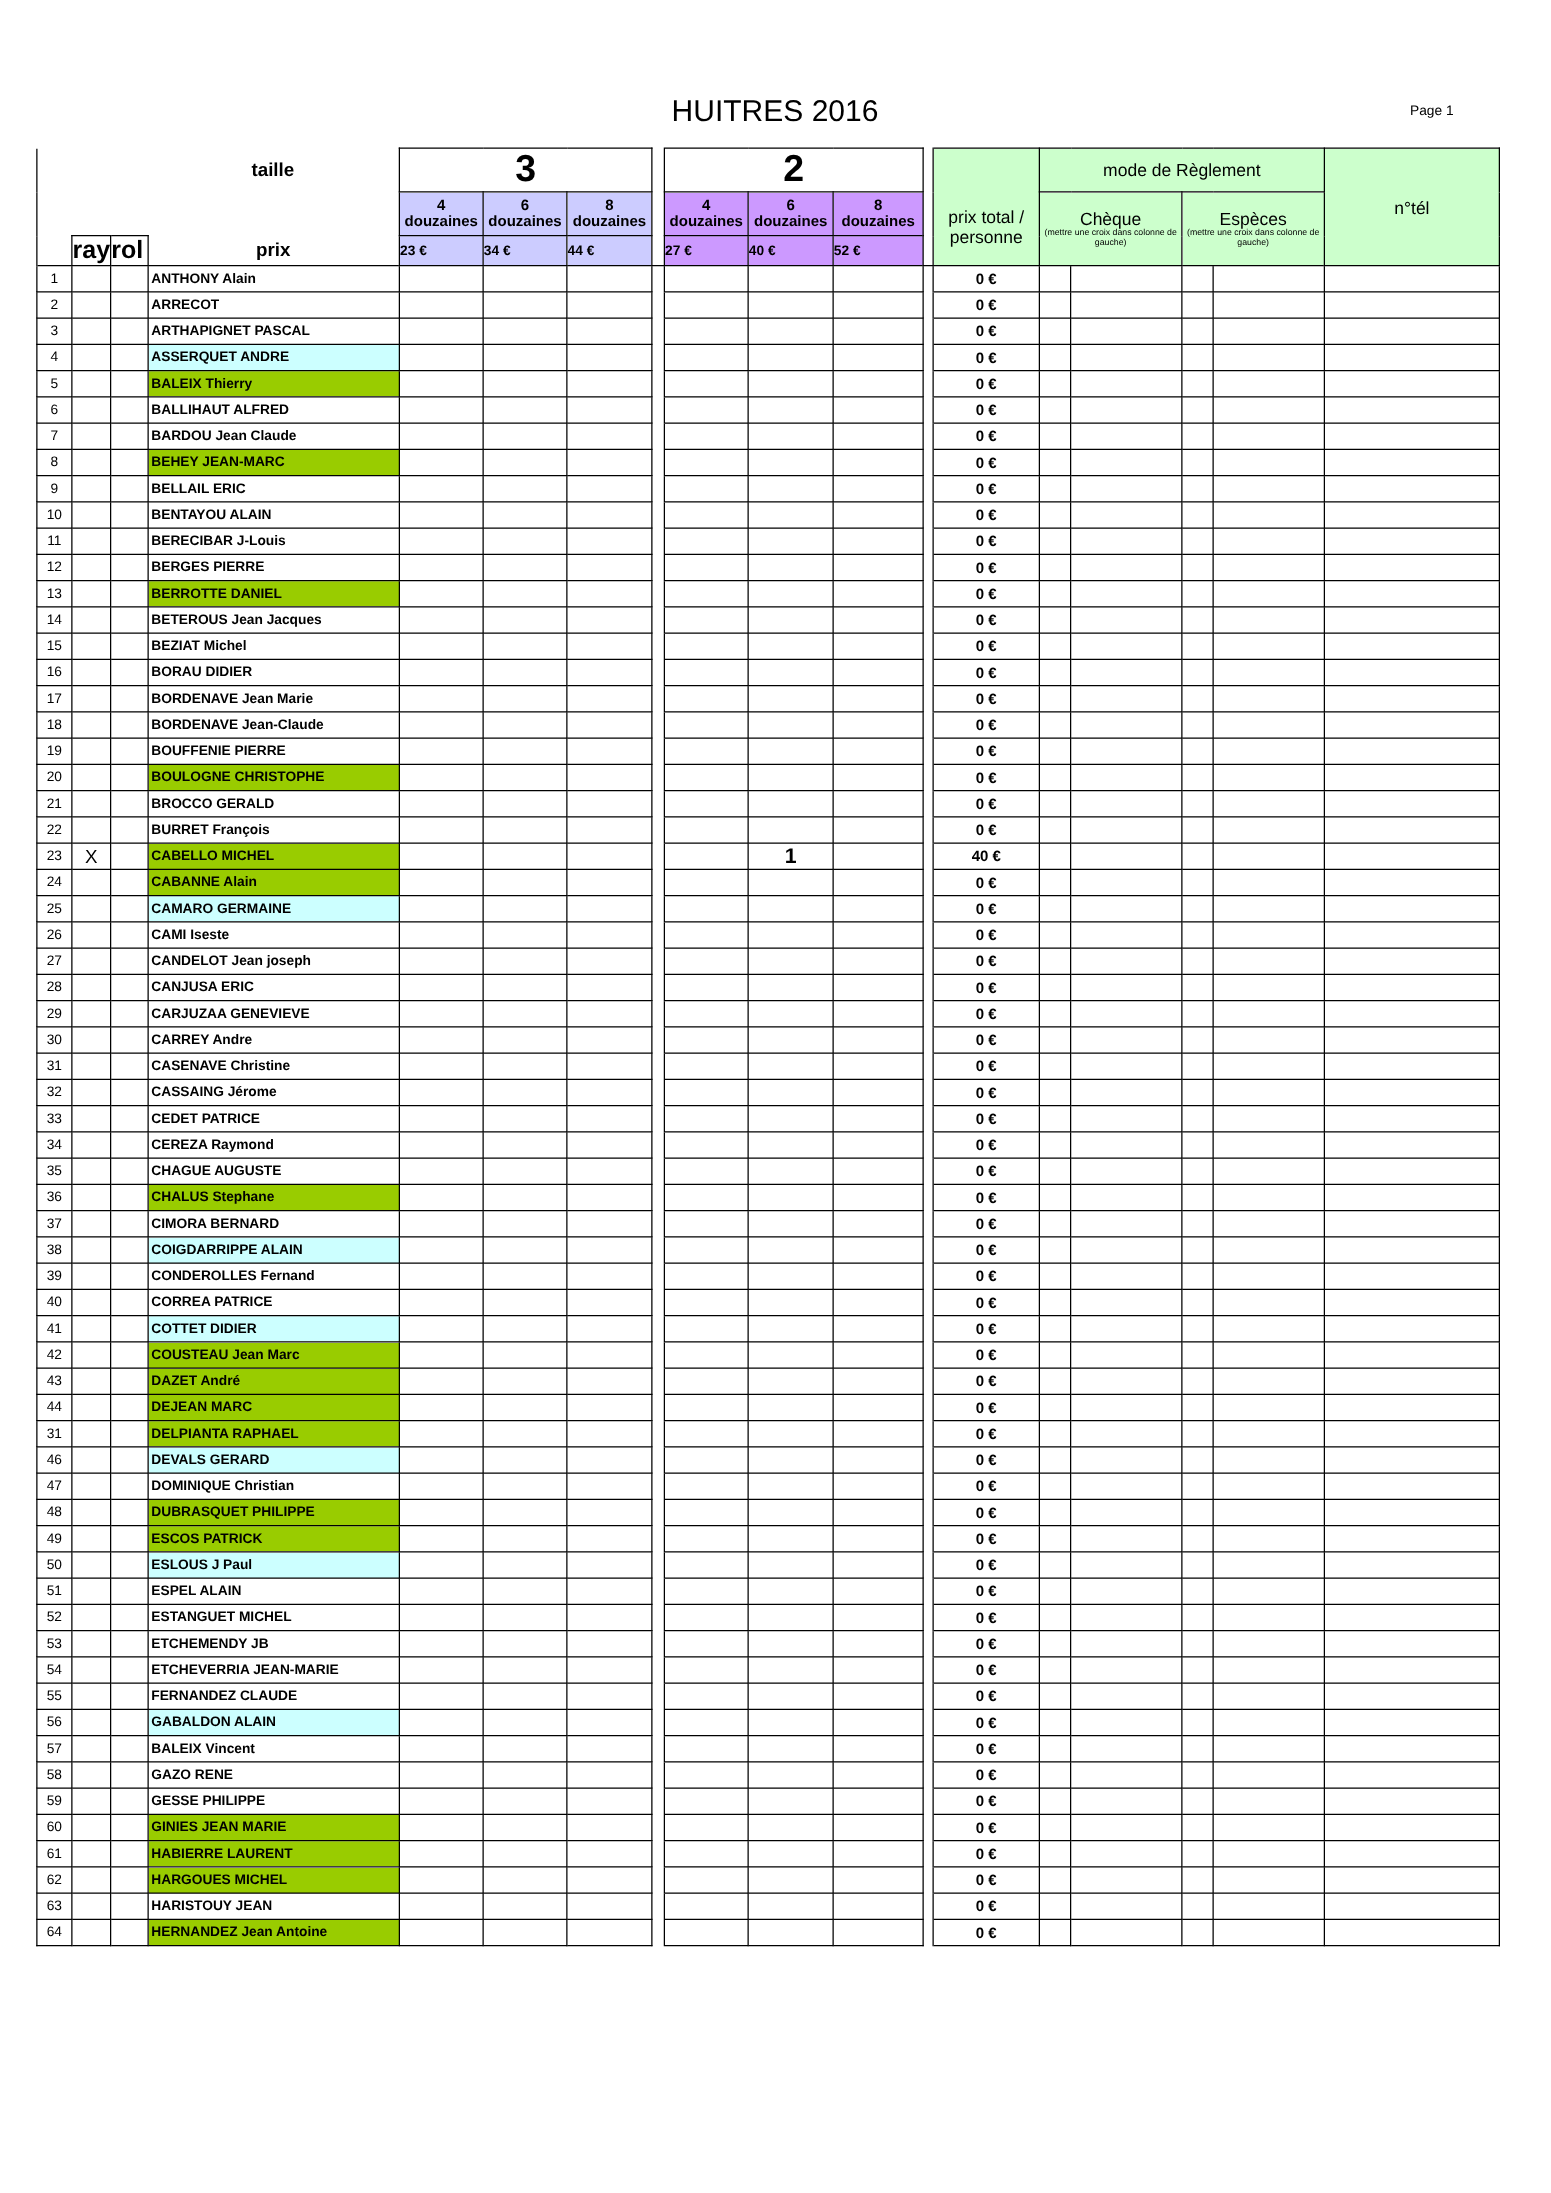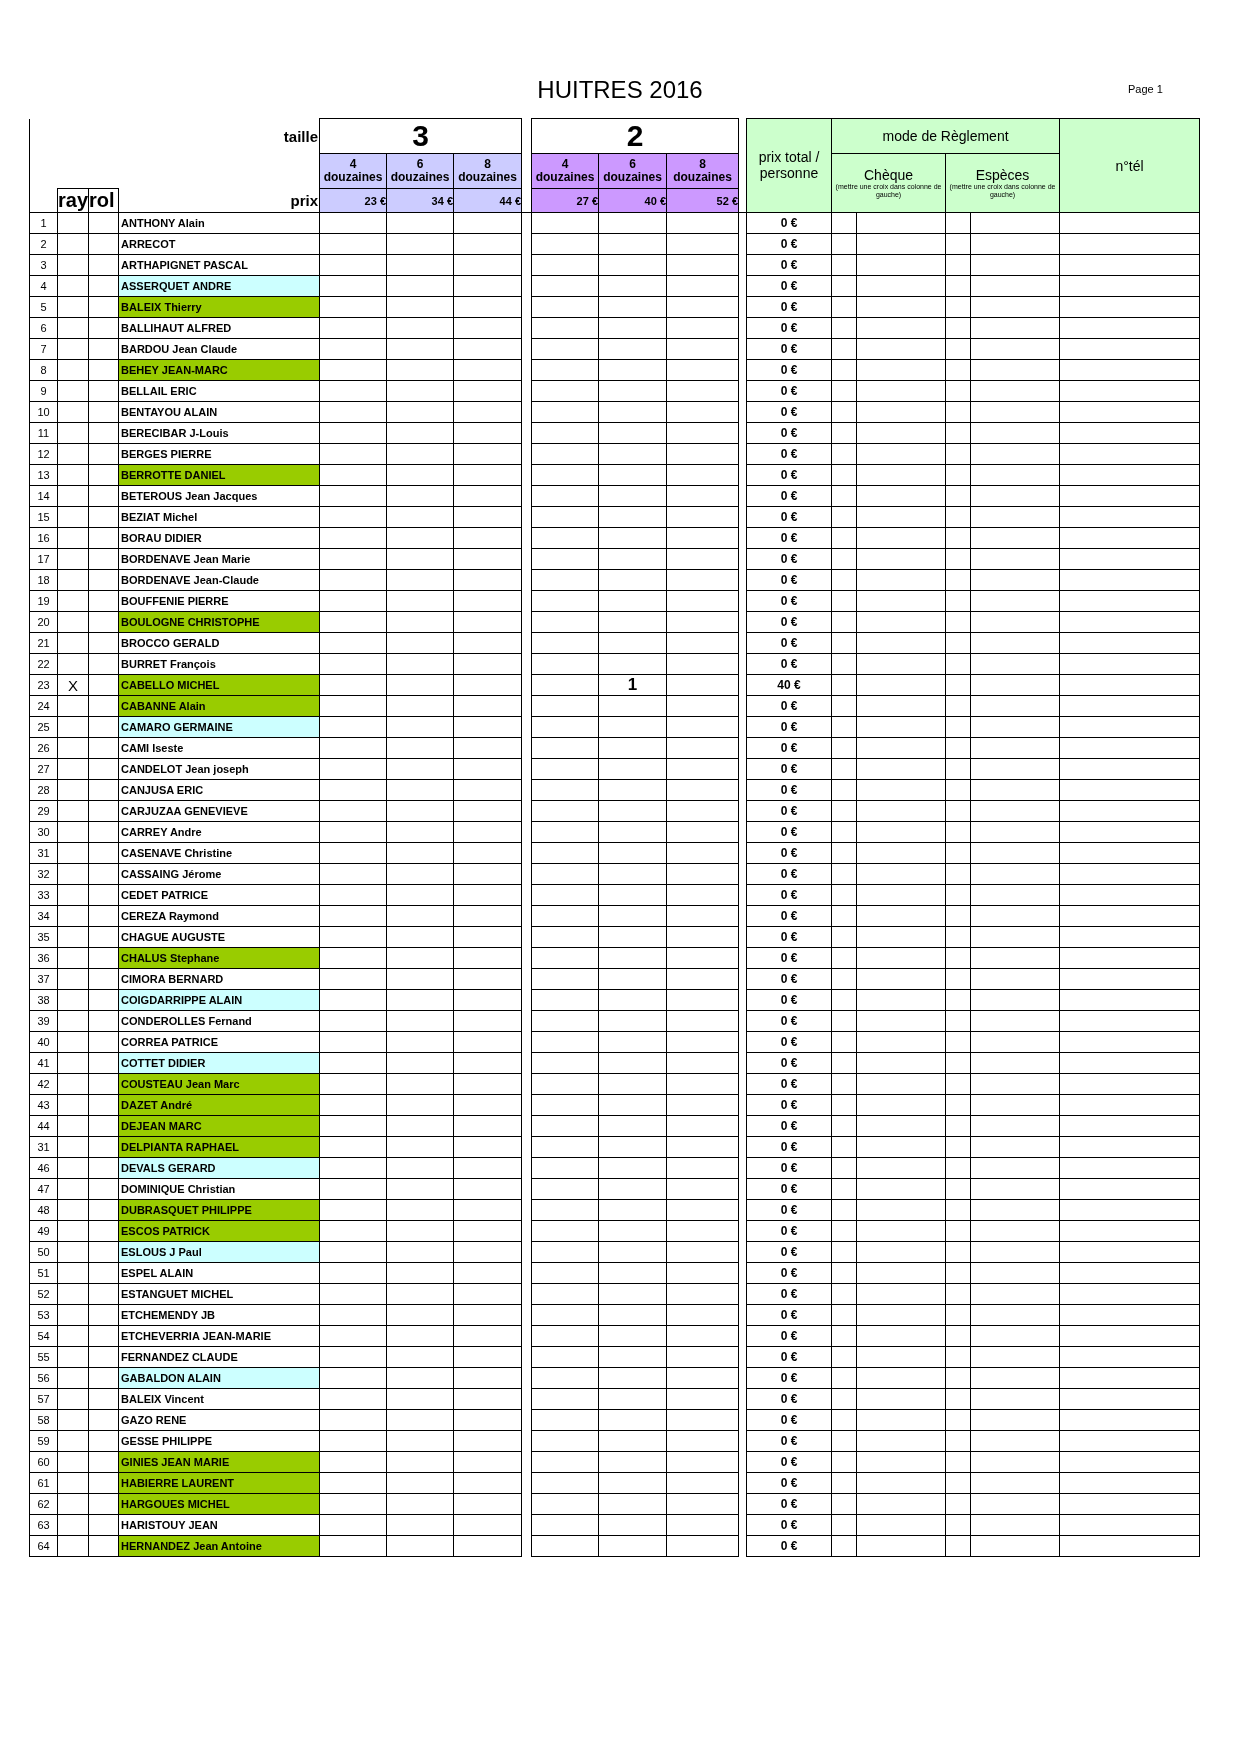--- a/index.html
+++ b/index.html
@@ -6,23 +6,23 @@
   body{width:1241px;height:1754px;position:relative;font-family:"Liberation Sans",sans-serif;color:#000;overflow:hidden;}
   .title{position:absolute;left:11px;width:1218px;top:76px;text-align:center;font-size:24px;}
   .page{position:absolute;left:1128px;top:83px;font-size:11px;}
   table{position:absolute;left:29px;top:118px;border-collapse:collapse;table-layout:fixed;}
   td{padding:0;border:1.5px solid #000;overflow:hidden;white-space:nowrap;}
   .nb{border:none;}
   .h-top td{height:34px;}
   .h-mid td{height:34px;}
   .h-bot td{height:21px;}
   .size{font-size:30px;font-weight:bold;text-align:center;}
-  .lbl{text-align:right;font-weight:bold;font-size:15px;padding-right:1px;}
+  .lbl{text-align:center;font-weight:bold;font-size:15px;padding-right:1px;}
   .dz{font-size:12px;font-weight:bold;text-align:center;line-height:13px;white-space:normal;}
-  .pr{font-size:11px;font-weight:bold;text-align:right;}
+  .pr{font-size:11px;font-weight:bold;text-align:left;}
   .c3{background:#ccccff;}
   .c2{background:#cc99ff;}
   .gr{background:#ccffcc;}
   .gh{font-size:14px;text-align:center;white-space:normal;}
   .sub{font-size:7px;display:block;line-height:8px;}
   .sep{width:6px;border-top:none;border-bottom:none;}
   .rowc{font-size:11px;text-align:center;}
   tbody tr td{height:20px;}
   .name{font-size:11px;font-weight:bold;padding-left:2px;}
   .green{background:#99cc00;}
@@ -61,21 +61,21 @@
   </colgroup>
   <thead>
     <tr class="h-top">
       <td class="nb" colspan="1" rowspan="2" style="border-left:1.5px solid #000"></td>
       <td class="nb" colspan="2" rowspan="2"></td>
       <td class="nb lbl">taille</td>
       <td colspan="3" class="size">3</td>
       <td class="sep" rowspan="3" style="border-bottom:1.5px solid #000"></td>
       <td colspan="3" class="size">2</td>
       <td class="sep" rowspan="3" style="border-bottom:1.5px solid #000"></td>
-      <td rowspan="3" class="gr gh" style="vertical-align:top;padding-top:30px">prix total / personne</td>
+      <td rowspan="3" class="gr gh" style="vertical-align:top;padding-top:46px">prix total / personne</td>
       <td colspan="4" class="gr gh">mode de Règlement</td>
       <td rowspan="3" class="gr gh">n°tél</td>
     </tr>
     <tr class="h-mid">
       <td class="nb"></td>
       <td class="c3 dz"><span>4</span><br><span>douzaines</span></td>
       <td class="c3 dz"><span>6</span><br><span>douzaines</span></td>
       <td class="c3 dz"><span>8</span><br><span>douzaines</span></td>
       <td class="c2 dz"><span>4</span><br><span>douzaines</span></td>
       <td class="c2 dz"><span>6</span><br><span>douzaines</span></td>

